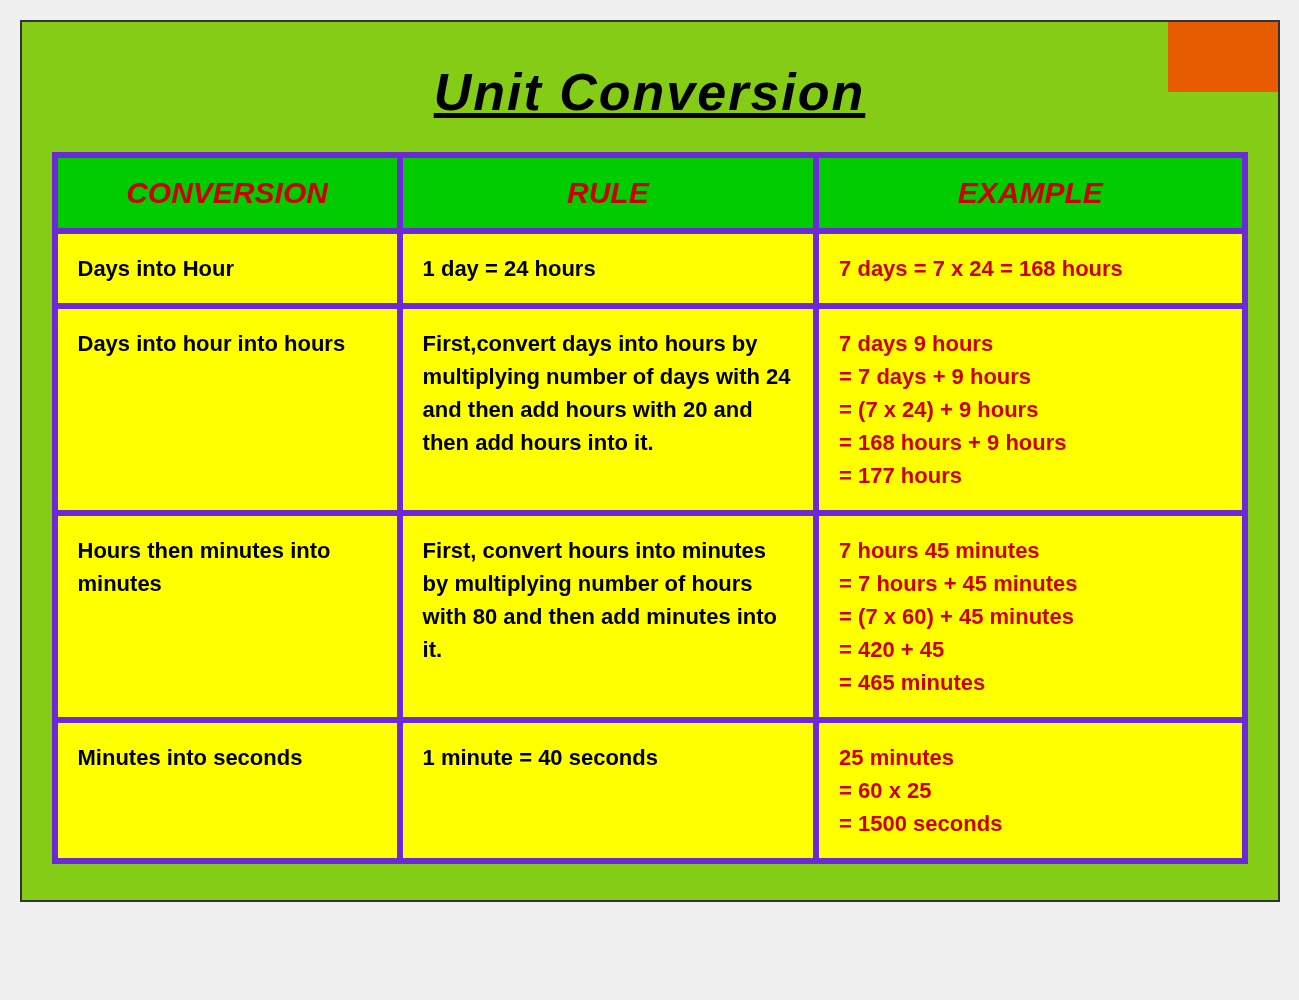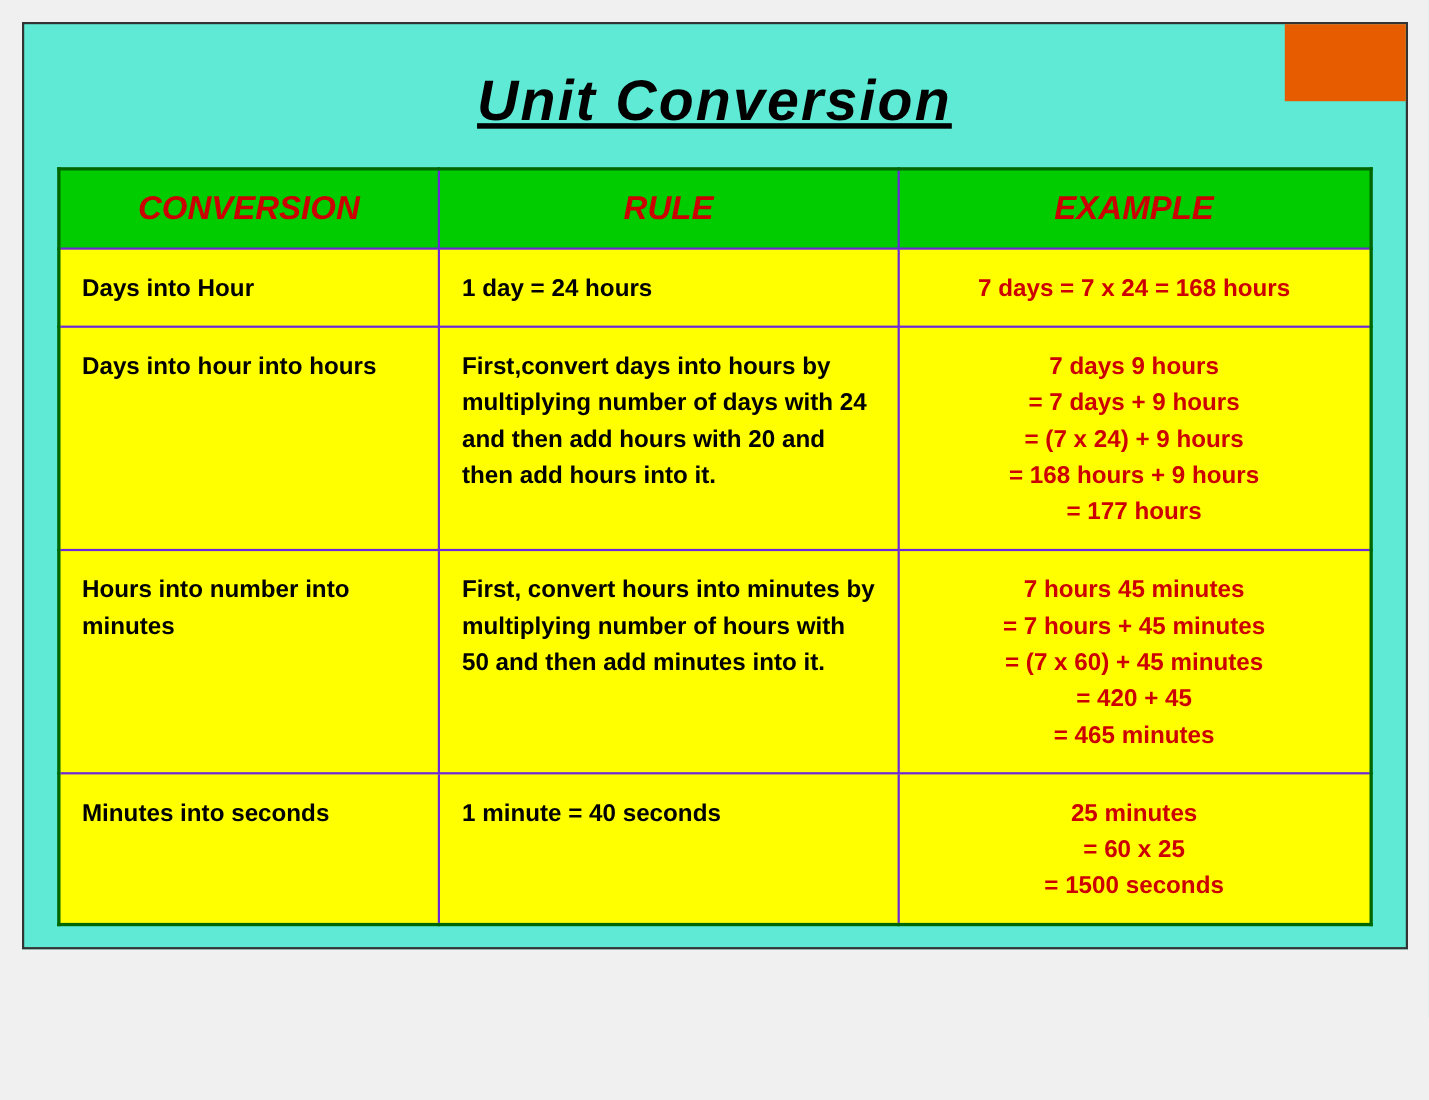--- a/index.html
+++ b/index.html
@@ -6,24 +6,24 @@
 
     body {
       background: #f0f0f0;
       font-family: Arial, sans-serif;
       width: 1299px;
       min-height: 1000px;
       position: relative;
     }
 
     .page-container {
-      background: #5eead4;
+      background: #84cc16;
       width: 1260px;
       margin: 20px auto;
-      padding: 20px 30px 19px 30px;
+      padding: 20px 30px 36px 30px;
       border: 2px solid #333;
       position: relative;
     }
 
     .orange-corner {
       position: absolute;
       top: 0;
       right: 0;
       width: 110px;
       height: 70px;
@@ -42,21 +42,21 @@
       text-decoration: underline;
     }
 
     .main-table {
       width: 100%;
       border-collapse: collapse;
       border: 3px solid #006600;
     }
 
     .main-table th, .main-table td {
-      border: 2px solid #6d28d9;
+      border: 6px solid #6d28d9;
       padding: 18px 20px;
       vertical-align: top;
     }
 
     .header-row th {
       background: #00cc00;
       color: #cc0000;
       font-size: 30px;
       font-weight: 900;
       text-align: center;
@@ -80,21 +80,20 @@
       font-weight: bold;
       color: #000;
       margin-top: 40px;
     }
 
     .col-example {
       width: 36%;
       font-size: 22px;
       font-weight: bold;
       color: #cc0000;
-      text-align: center;
     }
 
     .data-row td {
       line-height: 1.5;
     }
   </style>
 </head>
 <body>
 
 <div class="page-container">
@@ -115,22 +114,22 @@
           <td class="col-conversion">Days into Hour</td>
           <td class="col-rule">1 day = 24 hours</td>
           <td class="col-example">7 days = 7 x 24 = 168 hours</td>
         </tr>
         <tr class="data-row">
           <td class="col-conversion">Days into hour into hours</td>
           <td class="col-rule">First,convert days into hours by multiplying number of days with 24 and then add hours with 20 and then add hours into it.</td>
           <td class="col-example">7 days 9 hours<br>= 7 days + 9 hours<br>= (7 x 24) + 9 hours<br>= 168 hours + 9 hours<br>= 177 hours</td>
         </tr>
         <tr class="data-row">
-          <td class="col-conversion">Hours into number into minutes</td>
-          <td class="col-rule">First, convert hours into minutes by multiplying number of hours with 50 and then add minutes into it.</td>
+          <td class="col-conversion">Hours then minutes into minutes</td>
+          <td class="col-rule">First, convert hours into minutes by multiplying number of hours with 80 and then add minutes into it.</td>
           <td class="col-example">7 hours 45 minutes<br>= 7 hours + 45 minutes<br>= (7 x 60) + 45 minutes<br>= 420 + 45<br>= 465 minutes</td>
         </tr>
         <tr class="data-row">
           <td class="col-conversion">Minutes into seconds</td>
           <td class="col-rule">1 minute = 40 seconds</td>
           <td class="col-example">25 minutes<br>= 60 x 25<br>= 1500 seconds</td>
         </tr>
       </tbody>
   </table>
 </div>

